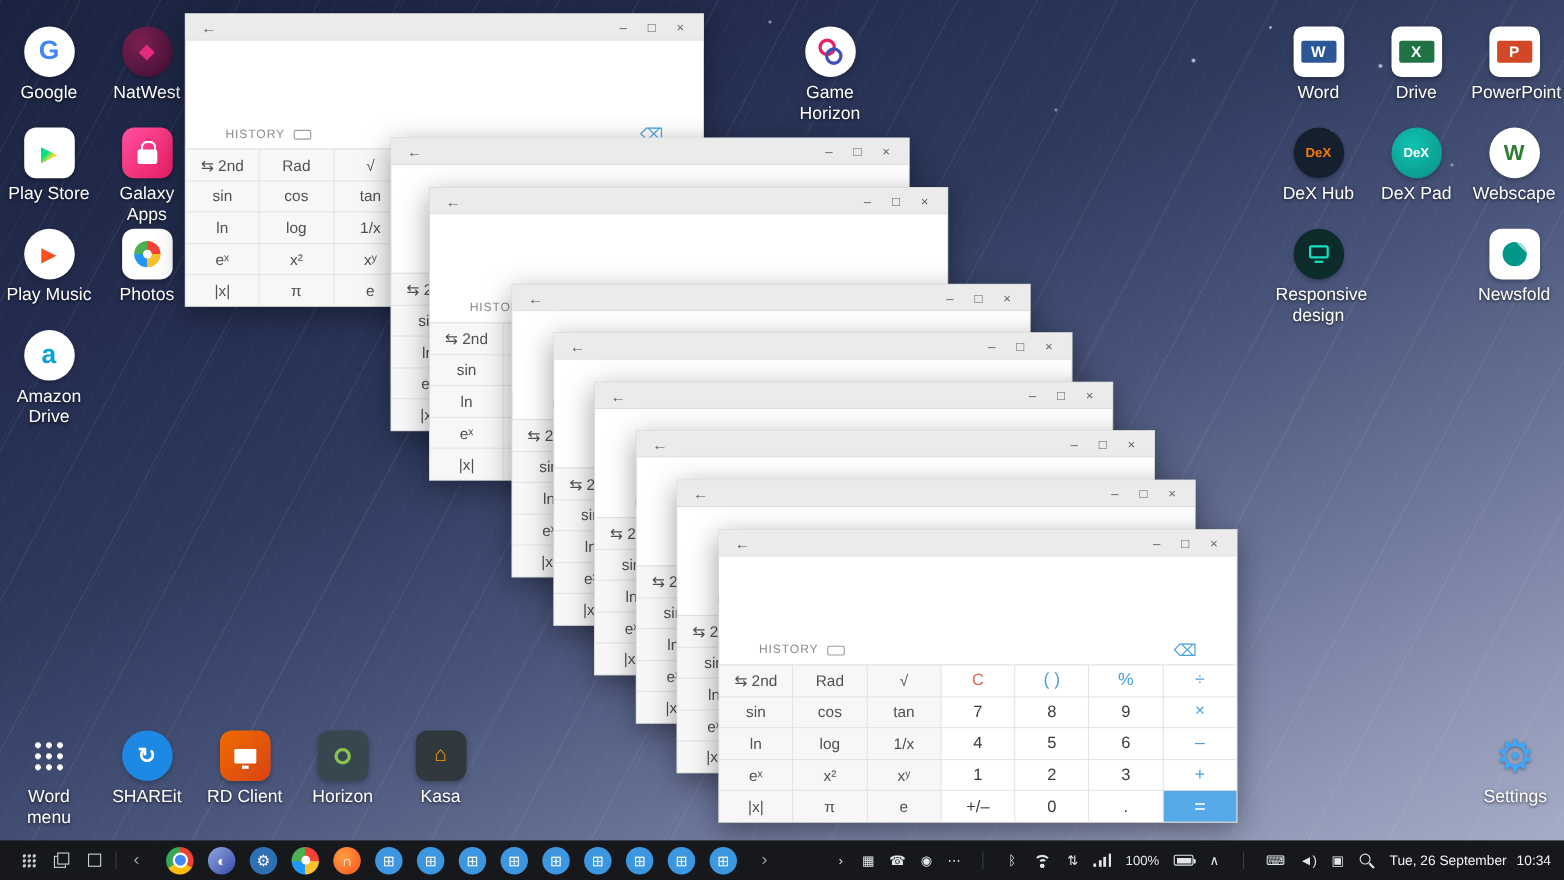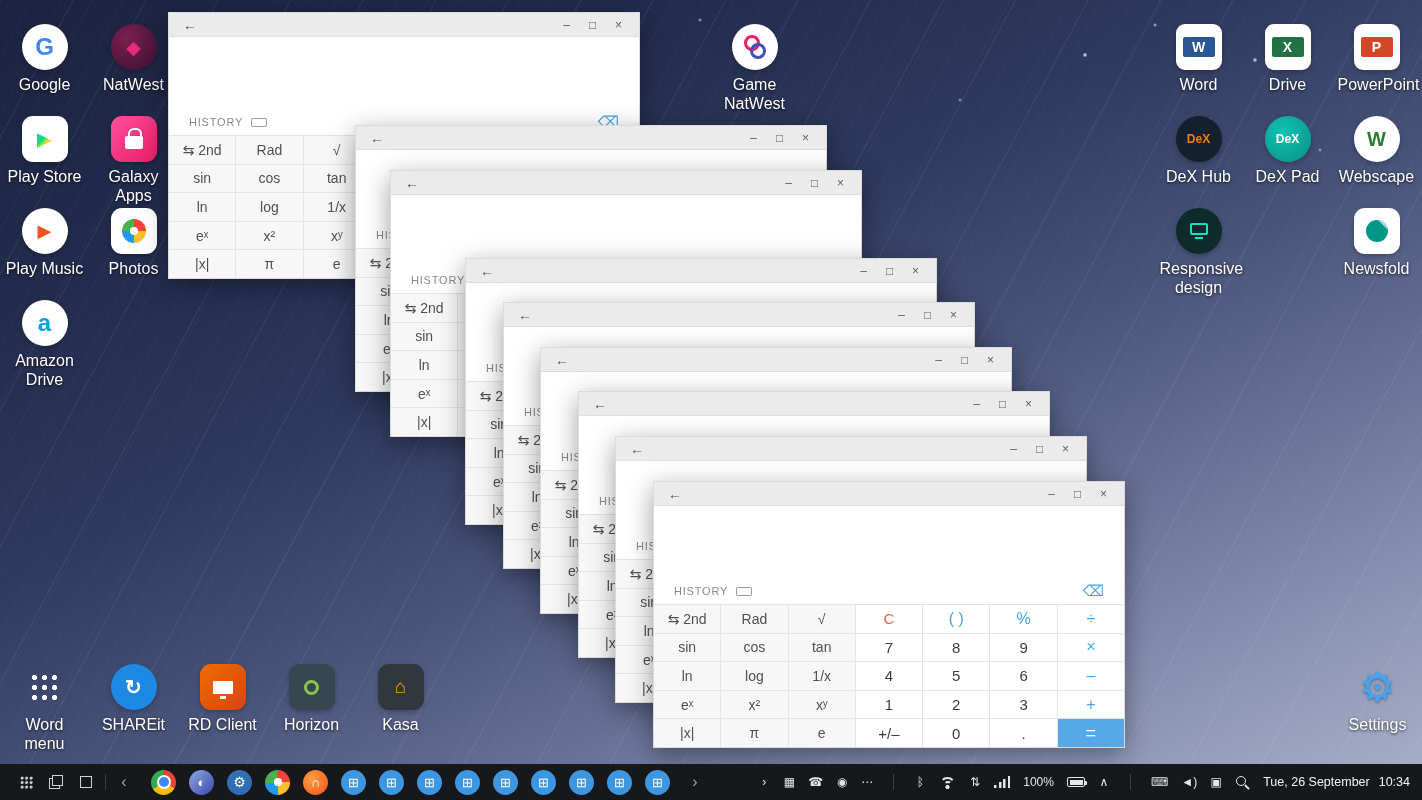--- a/index.html
+++ b/index.html
@@ -72,21 +72,21 @@
 .ic-settings-app{background:transparent;box-shadow:none}.ic-settings-app .glyph{color:#42a5f5;font-size:40px;text-shadow:0 1px 3px rgba(0,0,0,.4)}
 
 
 #windows-layer{position:absolute;inset:0}
 .calc-window{position:absolute;width:472px;height:267px;background:#fff;display:flex;flex-direction:column;box-shadow:0 7px 24px rgba(0,0,0,.38);border:1px solid rgba(0,0,0,.14)}
 .titlebar{flex:0 0 24px;background:#ebebeb;border-bottom:1px solid #dedede;display:flex;align-items:center;padding:0 14px}
 .back{color:#555;font-size:14px;line-height:1;cursor:pointer}
 .tspacer{flex:1}
 .wbtn{color:#5f5f5f;font-size:12px;width:13px;text-align:center;margin-left:13px;cursor:pointer;line-height:1}
 .display{flex:0 0 72px;background:#fff}
-.history-row{flex:0 0 26px;display:flex;align-items:center;padding:0 20px;gap:8px}
+.history-row{flex:0 0 26px;display:flex;align-items:center;padding:0 36px;gap:8px}
 .hist-label{font-size:11px;color:#8a8a8a;letter-spacing:.8px}
 .pad-icon{width:16px;height:9px;border:1px solid #9a9a9a;border-radius:2px}
 .hspacer{flex:1}
 .backspace{color:#4aa3df;font-size:15px;cursor:pointer}
 .keypad{flex:1;display:grid;grid-template-columns:repeat(7,1fr);grid-auto-rows:1fr;gap:1px;background:#e4e4e4;border-top:1px solid #e4e4e4}
 .calc-key{display:flex;align-items:center;justify-content:center;background:#fff;color:#3c3c3c;font-size:14px;cursor:pointer;user-select:none}
 .k-sci{background:#f7f7f7;color:#505050}
 .k-num{font-size:15px}
 .k-op{color:#4aa3df;font-size:16px}
 .k-clear{color:#e2654e;font-size:15px}
@@ -226,21 +226,21 @@
           <span class="glyph"></span>
         </div>
         <div class="dlabel">Newsfold</div>
       </div>
     </div>
   <div id="top-center">
       <div class="desk-icon">
         <div class="badge ic-game-launcher">
           <span class="glyph"></span>
         </div>
-        <div class="dlabel">Game NatWest</div>
+        <div class="dlabel">Game Horizon</div>
       </div>
     </div>
   <div id="bottom-row" class="icon-grid">
       <div class="desk-icon">
         <div class="badge ic-start-menu">
           <span class="glyph"></span>
         </div>
         <div class="dlabel">Word menu</div>
       </div>
       <div class="desk-icon">

